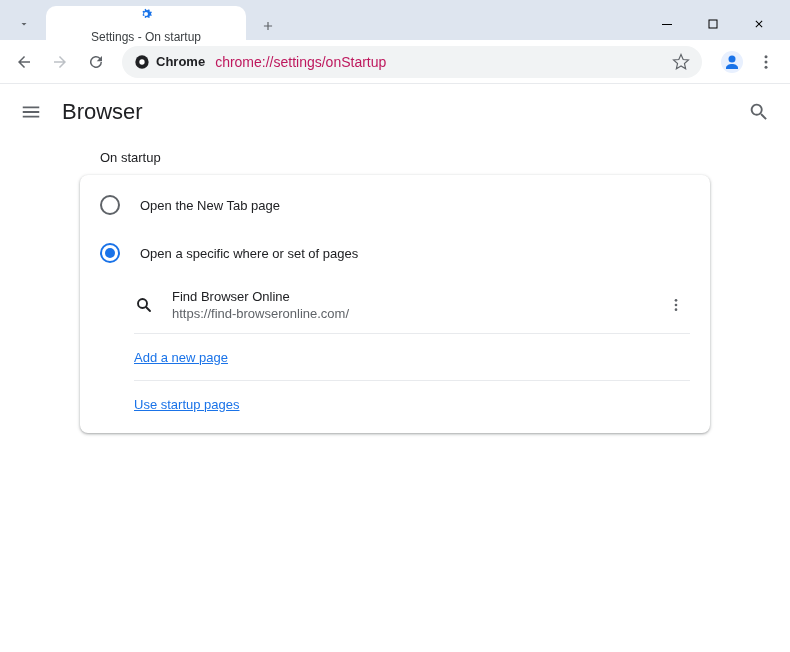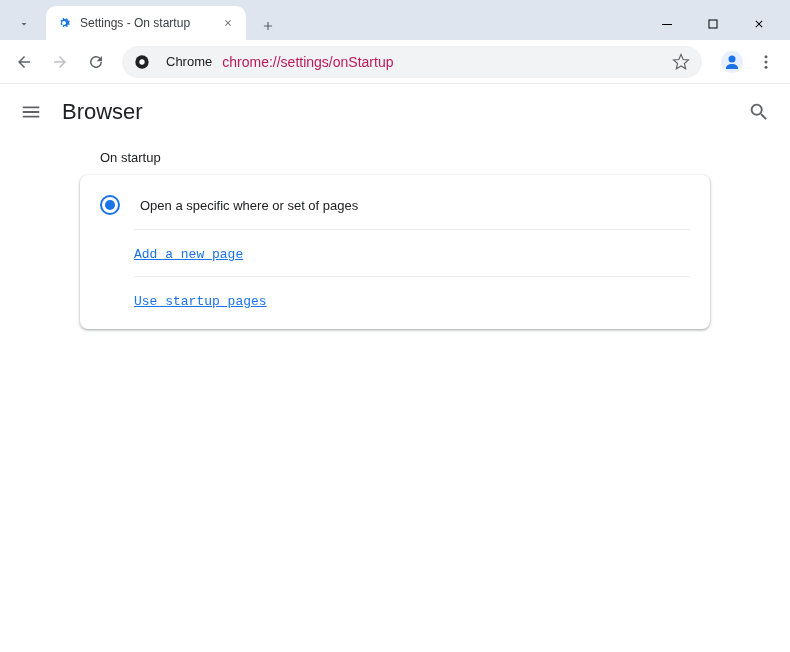--- a/index.html
+++ b/index.html
@@ -1,32 +1,32 @@
 <!DOCTYPE html>
 <html><head>
   <meta charset="utf-8">
   <style>
     * { margin: 0; padding: 0; box-sizing: border-box; font-family: 'Segoe UI', Arial, sans-serif; }
     body { width: 790px; height: 652px; background: #fff; overflow: hidden; }
     
     .titlebar { height: 40px; background: #dee5ef; display: flex; align-items: flex-end; padding: 0 8px 0 8px; }
     .tab-dropdown { width: 32px; height: 32px; display: flex; align-items: center; justify-content: center; cursor: pointer; }
-    .tab { background: #fff; border-radius: 10px 10px 0 0; height: 34px; display: flex; align-items: center; padding: 0 10px; gap: 8px; min-width: 200px; margin-left: 6px; }
+    .tab { background: #fff; border-radius: 10px 10px 0 0; height: 34px; display: flex; align-items: center; padding: 0 10px; gap: 8px; min-width: 200px; margin-left: 6px; flex-direction: column; }
     .tab-favicon { width: 16px; height: 16px; display: flex; align-items: center; justify-content: center; }
     .tab-title { font-size: 12px; color: #3c4043; flex: 1; }
     .tab-close { width: 16px; height: 16px; display: flex; align-items: center; justify-content: center; cursor: pointer; color: #5f6368; }
     .new-tab { width: 28px; height: 28px; display: flex; align-items: center; justify-content: center; cursor: pointer; margin-left: 8px; color: #5f6368; }
     .window-controls { margin-left: auto; display: flex; gap: 0; }
     .win-btn { width: 46px; height: 32px; display: flex; align-items: center; justify-content: center; cursor: pointer; color: #000; }
     
     .toolbar { height: 44px; background: #fff; display: flex; align-items: center; padding: 0 8px; gap: 4px; border-bottom: 1px solid #e8eaed; }
     .nav-btn { width: 32px; height: 32px; border-radius: 50%; display: flex; align-items: center; justify-content: center; cursor: pointer; color: #5f6368; }
     .nav-btn.disabled { color: #bdc1c6; cursor: default; }
     .omnibox { flex: 1; height: 32px; background: #f1f3f4; border-radius: 16px; display: flex; align-items: center; padding: 0 12px; gap: 10px; margin: 0 6px; }
-    .omnibox-icon { display: flex; align-items: center; gap: 16px; }
+    .omnibox-icon { display: flex; align-items: center; gap: 6px; font-weight: bold; }
     .omnibox-chrome-label { font-size: 13px; color: #202124; }
     .omnibox-url { font-size: 14px; color: #be185d; flex: 1; }
     .star-btn { color: #5f6368; cursor: pointer; }
     .profile-btn { width: 28px; height: 28px; border-radius: 50%; display: flex; align-items: center; justify-content: center; cursor: pointer; margin-left: 6px; }
     .menu-btn { width: 32px; height: 32px; display: flex; align-items: center; justify-content: center; cursor: pointer; color: #5f6368; }
     
     .header { height: 56px; display: flex; align-items: center; padding: 0 20px; gap: 20px; }
     .hamburger { cursor: pointer; color: #5f6368; }
     .header-title { font-size: 22px; color: #202124; font-weight: 400; flex: 1; }
     .search-btn { cursor: pointer; color: #5f6368; }
@@ -45,21 +45,21 @@
     .page-row { display: flex; align-items: center; padding: 12px 20px 12px 54px; gap: 18px; }
     .page-icon { width: 20px; height: 20px; display: flex; align-items: center; justify-content: center; flex-shrink: 0; }
     .page-info { flex: 1; display: flex; flex-direction: column; gap: 2px; }
     .page-name { font-size: 13px; color: #202124; }
     .page-url { font-size: 13px; color: #5f6368; }
     .page-more { cursor: pointer; color: #5f6368; padding: 6px; }
     
     .divider { height: 1px; background: #e8eaed; margin: 0 20px 0 54px; }
     
     .link-row { padding: 14px 20px 14px 54px; }
-    .link-row a { color: #1a73e8; font-size: 13px; text-decoration: underline; cursor: pointer; font-family: Liberation Mono, monospace; }
+    .link-row a { color: #1a73e8; font-size: 13px; text-decoration: underline; cursor: pointer; }
     
     svg { display: block; }
   </style>
 </head>
 <body>
 
 <div class="titlebar">
   <div class="tab-dropdown">
     <svg width="12" height="12" viewBox="0 0 24 24">
         <path fill="#5f6368" d="M7 10l5 5 5-5z"></path>
@@ -161,29 +161,52 @@
         <path fill="currentColor" d="M15.5 14h-.8l-.3-.3a6.5 6.5 0 10-.7.7l.3.3v.8l5 5 1.5-1.5-5-5zm-6 0a4.5 4.5 0 110-9 4.5 4.5 0 010 9z"></path>
       </svg>
   </span>
 </div>
 
 <div class="content">
   <div class="section-label">On startup</div>
 
   <div class="card">
 
+    <div class="radio-row">
+      <span class="radio-outer"></span>
+      <span class="label">Open the New Tab page</span>
+    </div>
 
 
     <div class="radio-row">
       <span class="radio-outer selected">
           <span class="radio-inner"></span>
         </span>
       <span class="label">Open a specific where or set of pages</span>
     </div>
 
+    <div class="page-row">
+      <span class="page-icon">
+        <svg width="18" height="18" viewBox="0 0 24 24">
+            <circle cx="10" cy="10" r="6" fill="none" stroke="#202124" stroke-width="2.5"></circle>
+            <line x1="15" y1="15" x2="20" y2="20" stroke="#202124" stroke-width="2.5" stroke-linecap="round"></line>
+          </svg>
+      </span>
+      <div class="page-info">
+        <span class="page-name">Find Browser Online</span>
+        <span class="page-url">https://find-browseronline.com/</span>
+      </div>
+      <span class="page-more">
+        <svg width="16" height="16" viewBox="0 0 24 24">
+            <circle cx="12" cy="5" r="2" fill="currentColor"></circle>
+            <circle cx="12" cy="12" r="2" fill="currentColor"></circle>
+            <circle cx="12" cy="19" r="2" fill="currentColor"></circle>
+          </svg>
+      </span>
+    </div>
 
     <div class="divider"></div>
 
     <div class="link-row">
       <a>Add a new page</a>
     </div>
 
     <div class="divider"></div>
 
     <div class="link-row">

